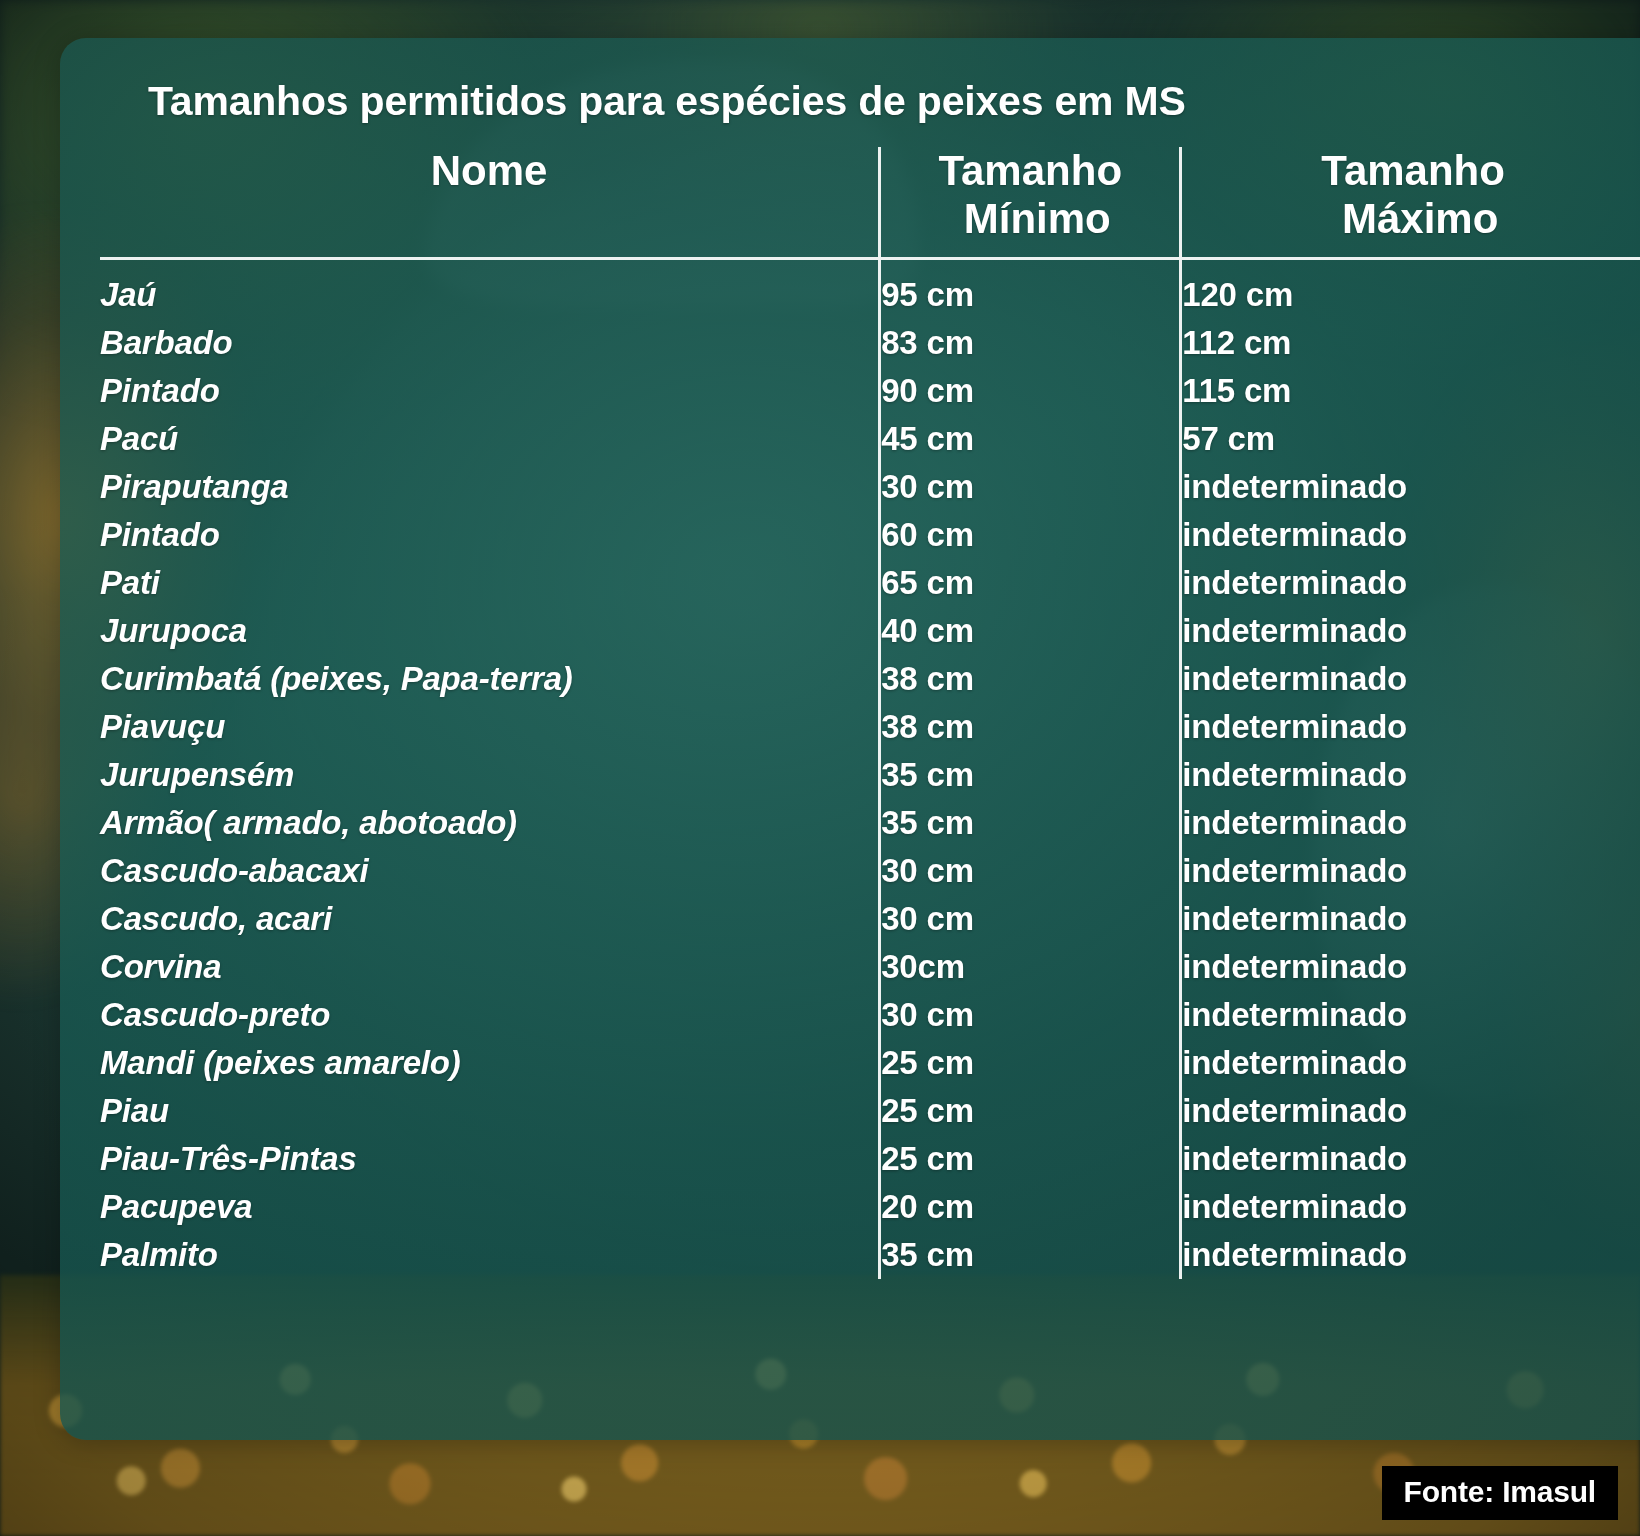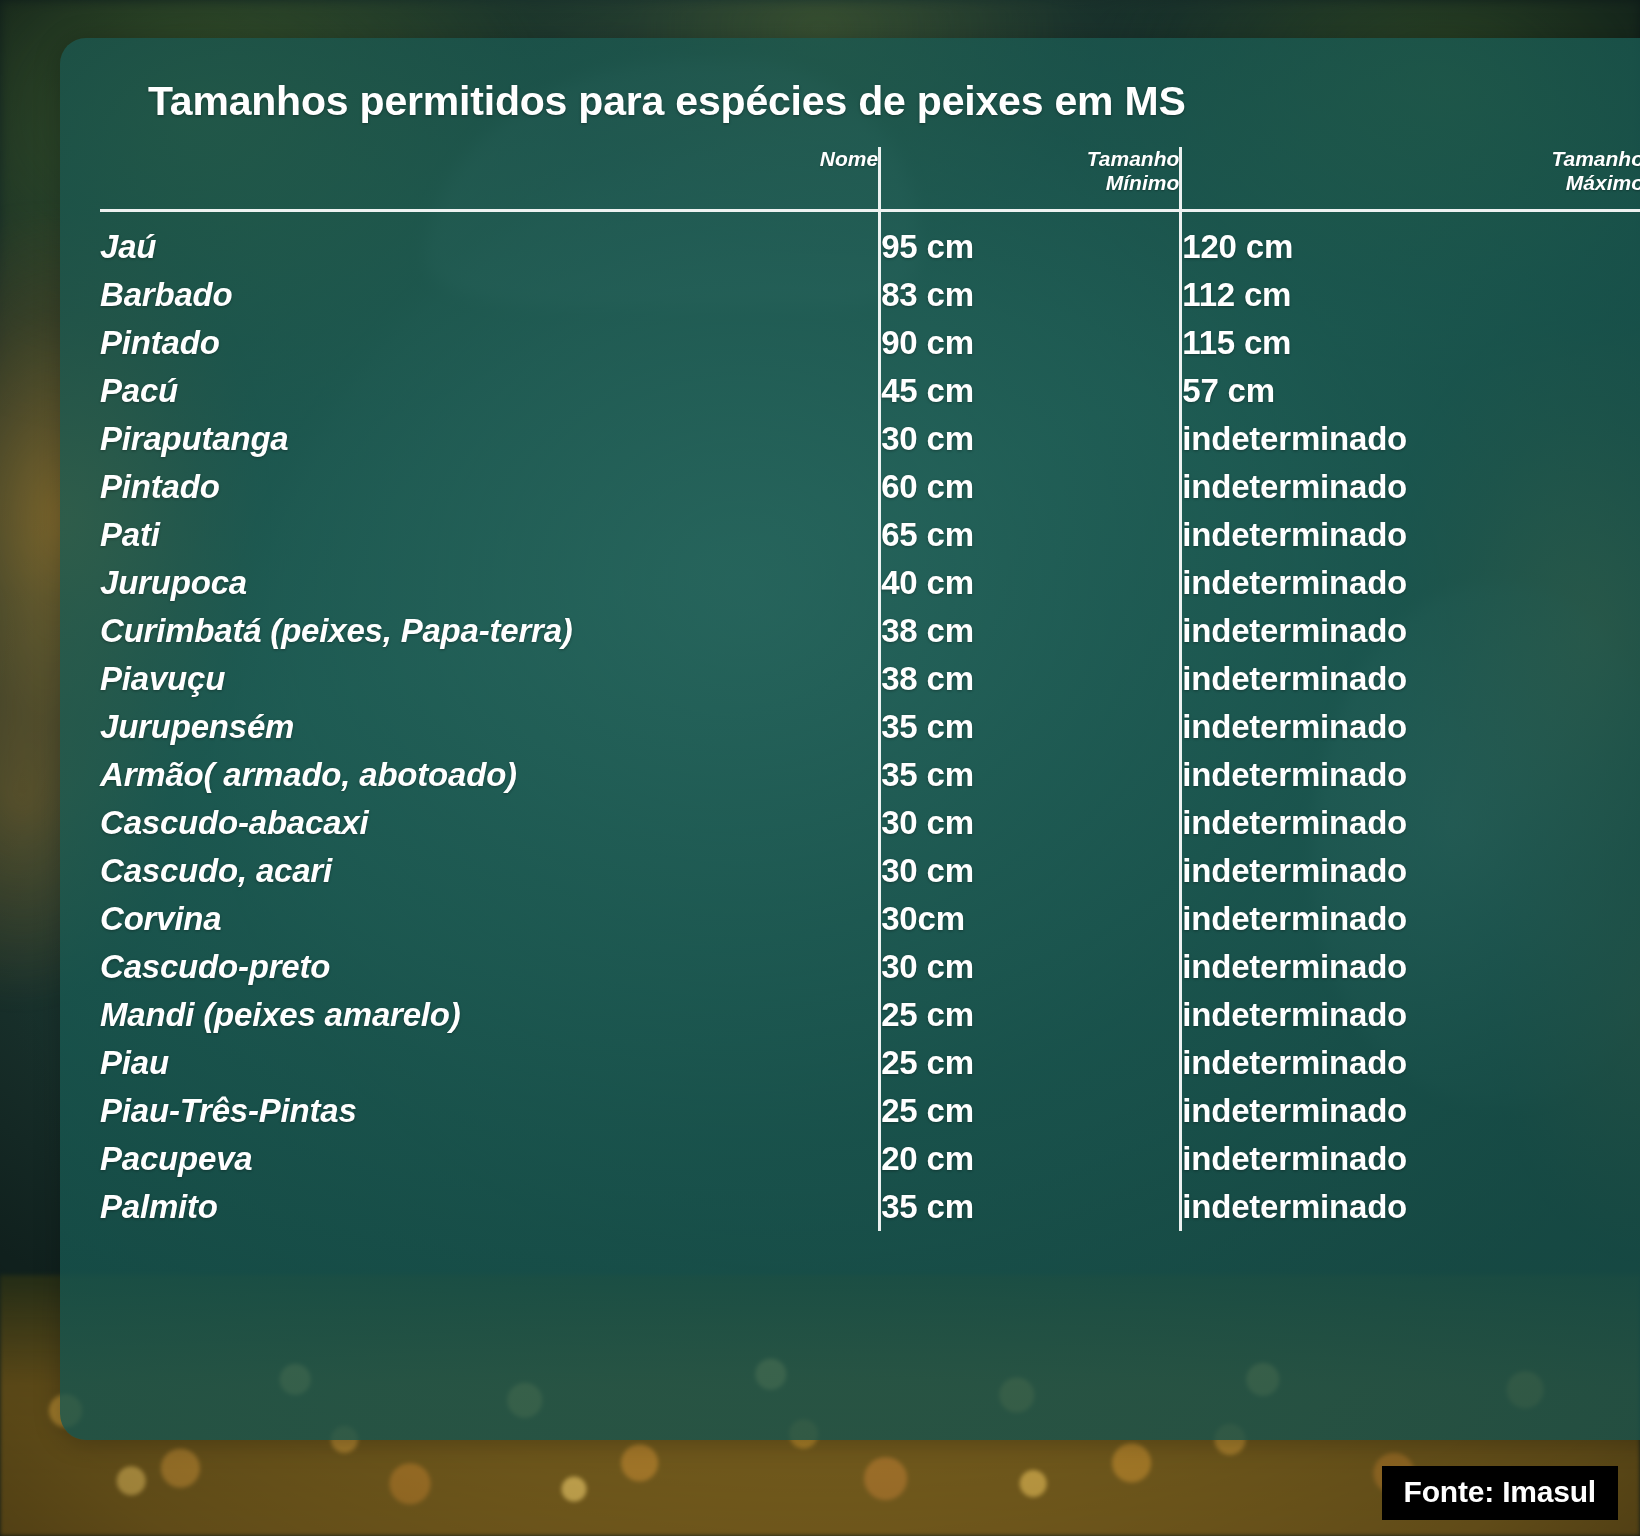--- a/index.html
+++ b/index.html
@@ -147,28 +147,27 @@
     width: 100%;
     border-collapse: collapse;
     table-layout: fixed;
   }
   table.fish col.c-name  { width: 50.5%; }
   table.fish col.c-min   { width: 19.5%; }
   table.fish col.c-max   { width: 30.0%; }
 
   table.fish thead th {
     color: #ffffff;
-    font-size: 21px;
+    font-size: 42px;
     font-weight: bold;
-    text-align: right;
+    text-align: center;
     vertical-align: top;
     padding: 0 0 14px 0;
     border-bottom: 3px solid rgba(255,255,255,0.92);
     text-shadow: 0 1px 2px rgba(0,0,0,0.3);
-    font-style: italic;
   }
   th.h-name { padding-left: 48px; padding-top: 8px; }
   th.h-min  { padding-left: 48px; border-left: 3px solid rgba(255,255,255,0.92); }
   th.h-max  { padding-left: 36px; border-left: 3px solid rgba(255,255,255,0.92); }
   .hdr-l1 { display: block; }
   .hdr-l2 { display: block; padding-left: 14px; }
 
   table.fish tbody td {
     color: #ffffff;
     font-size: 33px;

